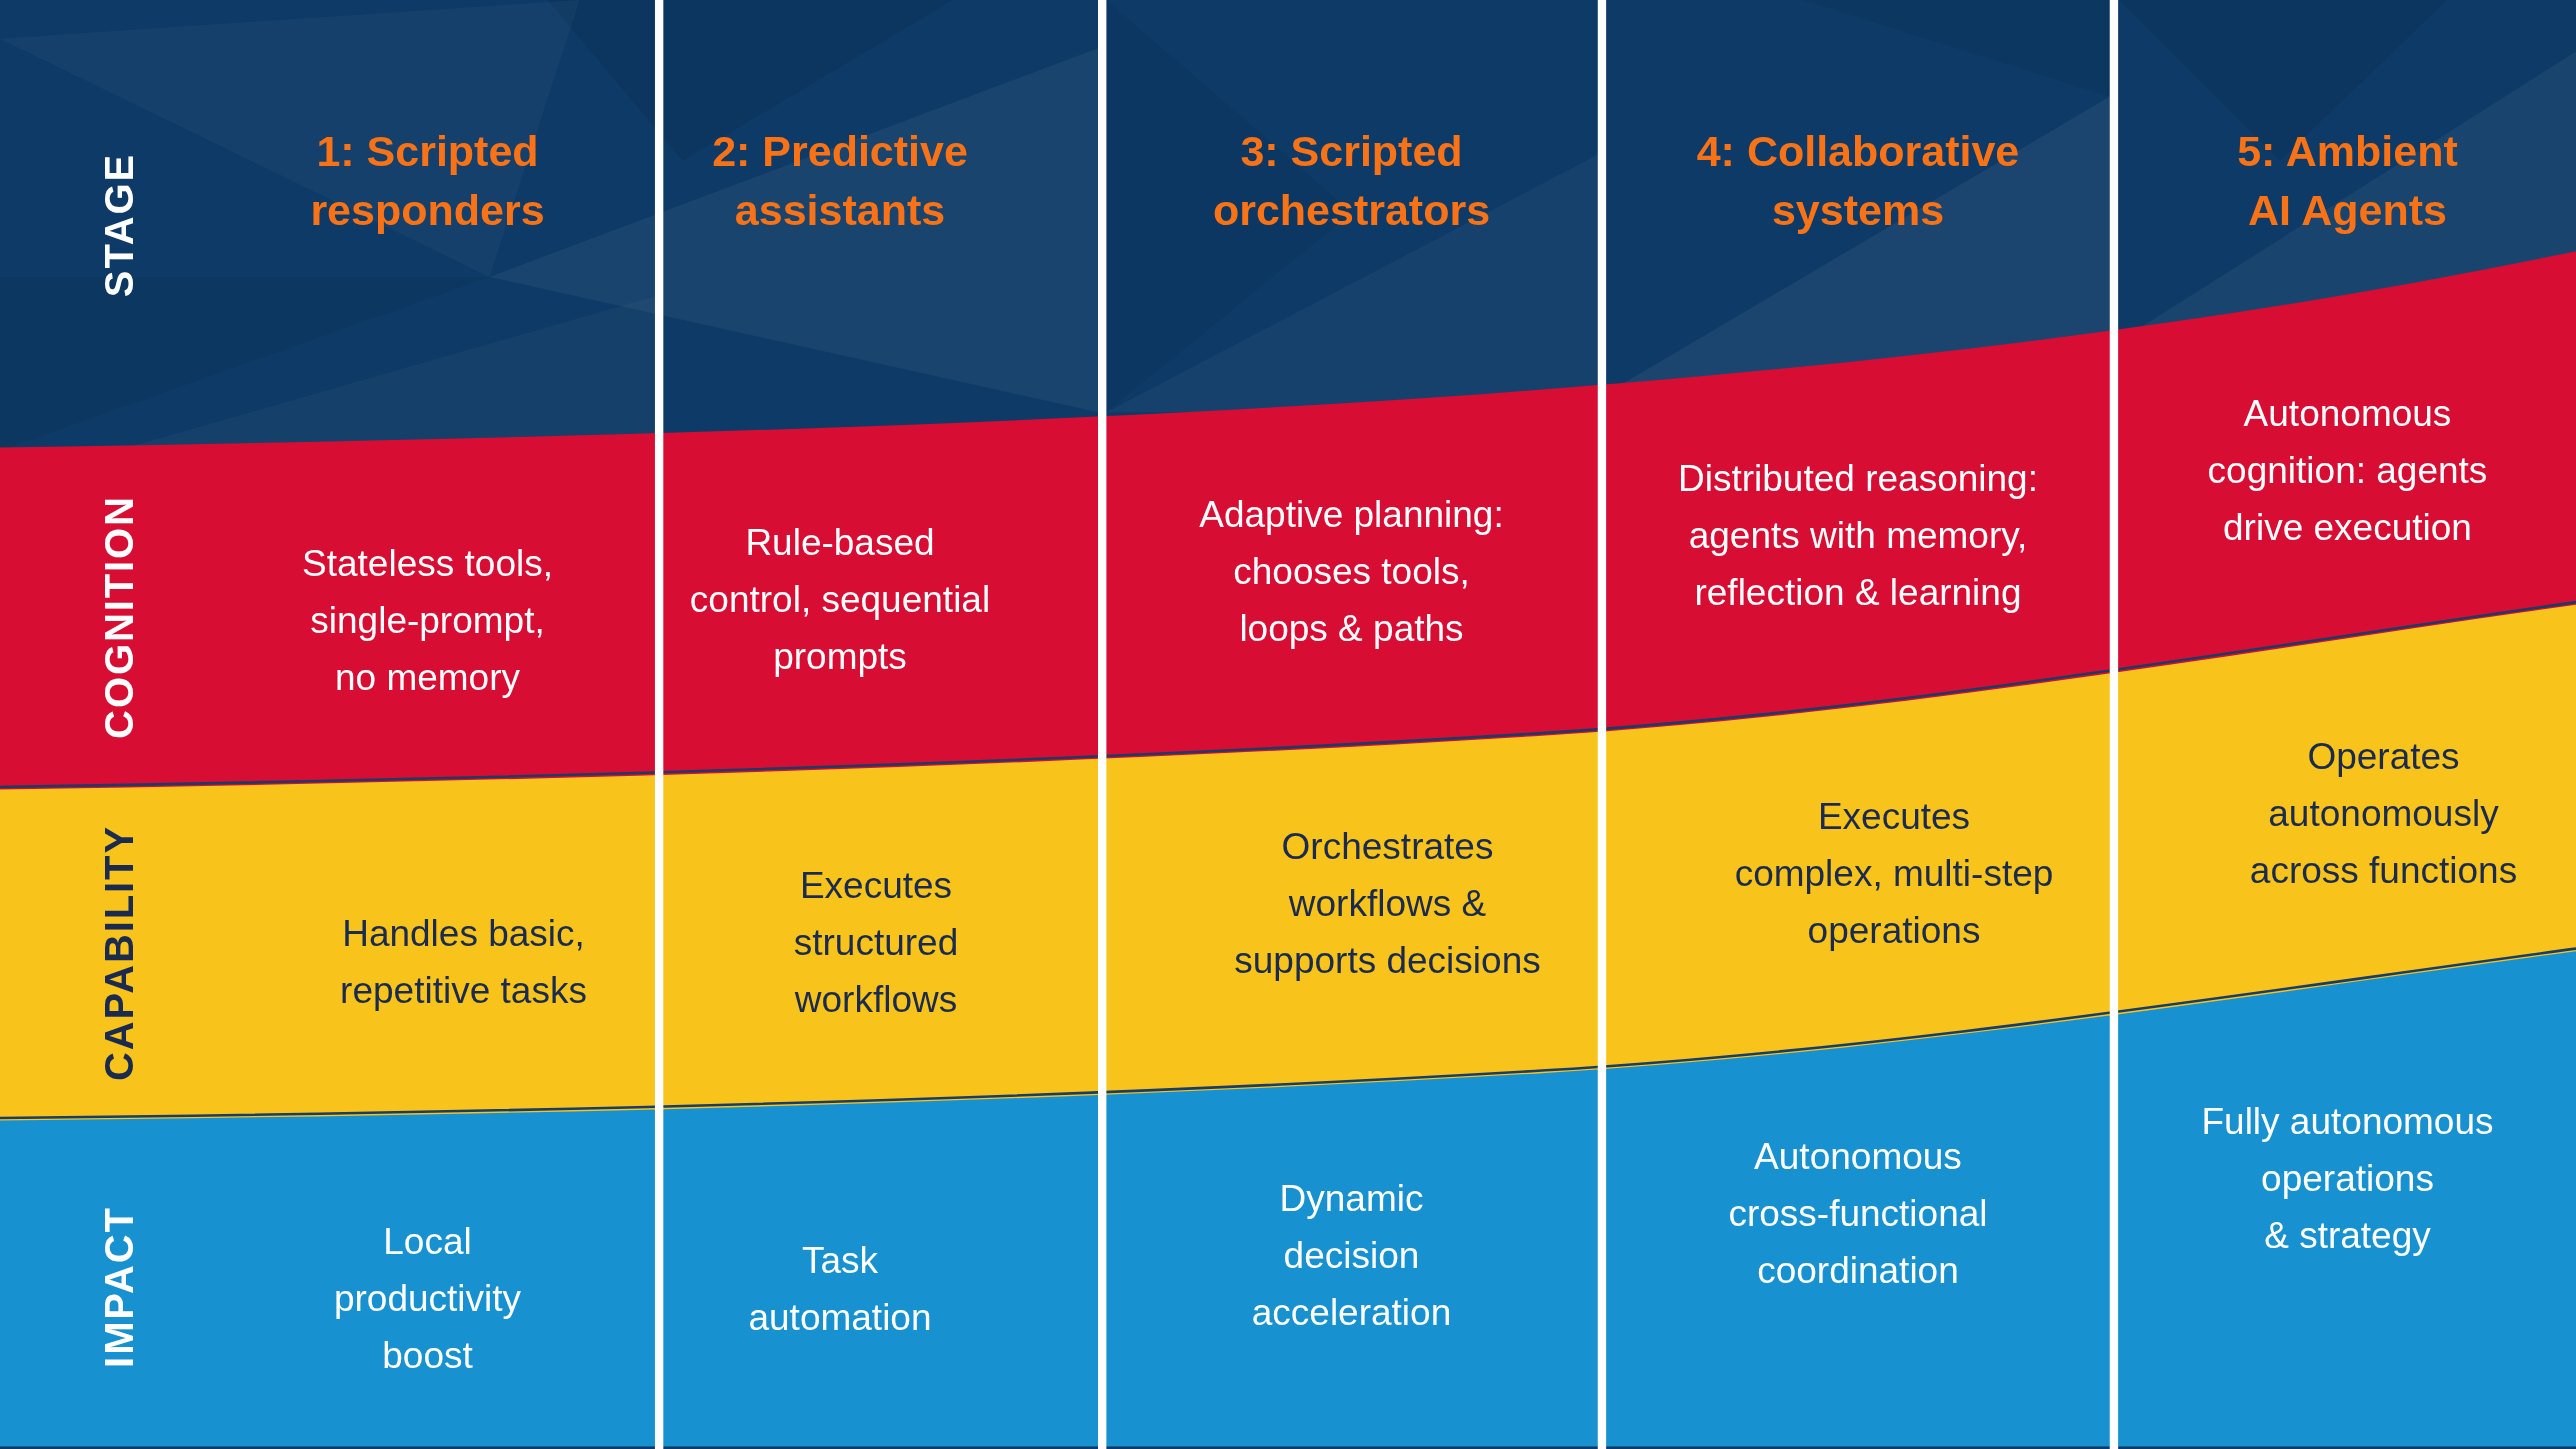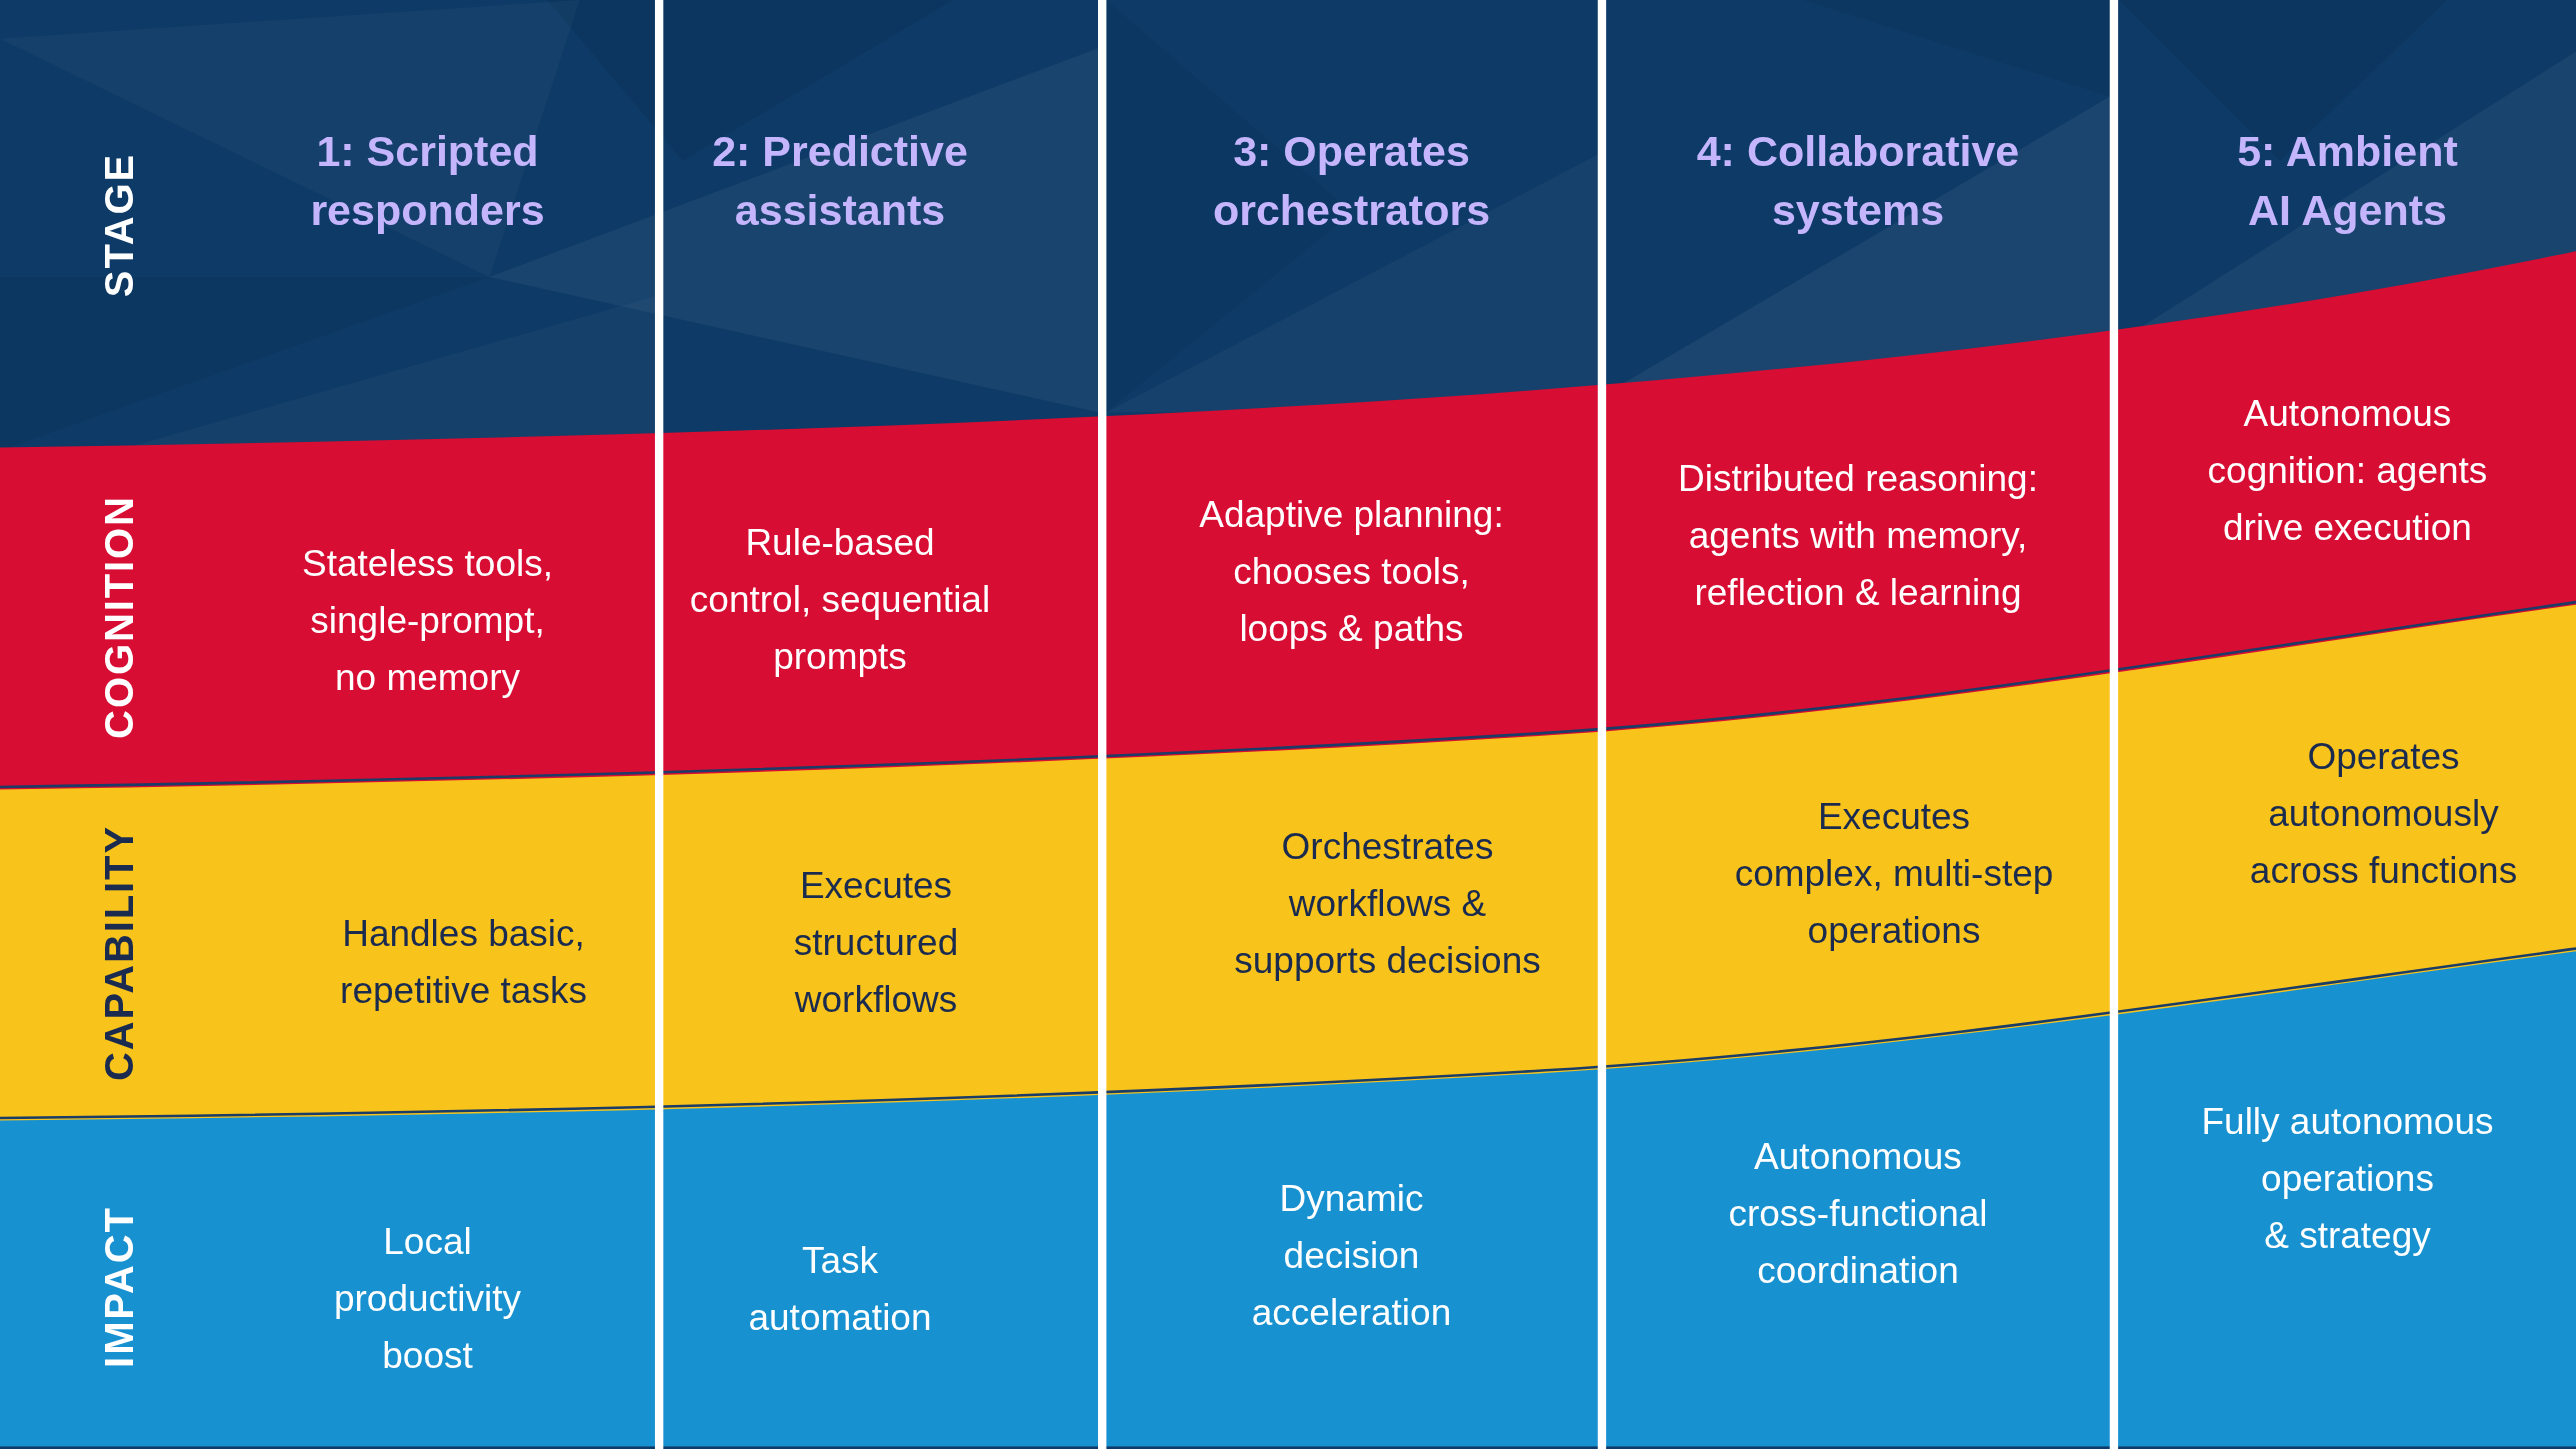--- a/index.html
+++ b/index.html
@@ -12,21 +12,21 @@
   #bg { position: absolute; left: 0; top: 0; width: 2576px; height: 1449px; }
   .edge-line { fill: none; stroke: #1a3c67; stroke-width: 4; }
 
   .cell {
     position: absolute;
     display: flex; align-items: center; justify-content: center;
     text-align: center;
     white-space: pre-line;
     height: 193px;
   }
-  .hdr  { font-size: 43px; line-height: 59px; font-weight: bold; color: #c4b5fd; }
+  .hdr  { font-size: 43px; line-height: 59px; font-weight: bold; color: #f97316; }
   .body-cell { font-size: 37px; line-height: 57px; color: #ffffff; }
   .cap-cell  { color: #1a2b4f; padding-left: 36px; }
 
   .row-label {
     position: absolute;
     transform: translate(-50%, -50%) rotate(-90deg);
     transform-origin: center;
     font-size: 40px; font-weight: bold; letter-spacing: 1.9px;
     white-space: nowrap; color: #ffffff;
   }
@@ -89,21 +89,21 @@
 
 <div class="row-label" style="left:119px; top:225px;">STAGE</div>
 <div class="row-label" style="left:119px; top:617px;">COGNITION</div>
 <div class="row-label dark" style="left:119px; top:953px;">CAPABILITY</div>
 <div class="row-label" style="left:119px; top:1287px;">IMPACT</div>
 
 <div class="cell hdr c1 r-hdr">1: Scripted
 responders</div>
 <div class="cell hdr c2 r-hdr">2: Predictive
 assistants</div>
-<div class="cell hdr c3 r-hdr">3: Operates
+<div class="cell hdr c3 r-hdr">3: Scripted
 orchestrators</div>
 <div class="cell hdr c4 r-hdr">4: Collaborative
 systems</div>
 <div class="cell hdr c5 r-hdr">5: Ambient
 AI Agents</div>
 
 <div class="cell body-cell c1 r-cog">Stateless tools,
 single-prompt,
 no memory</div>
 <div class="cell body-cell c2 r-cog">Rule-based

